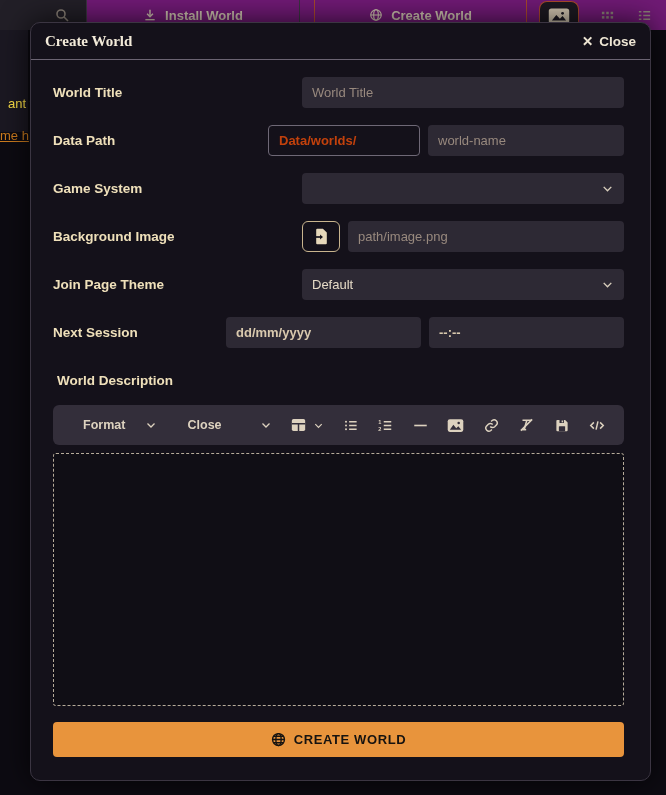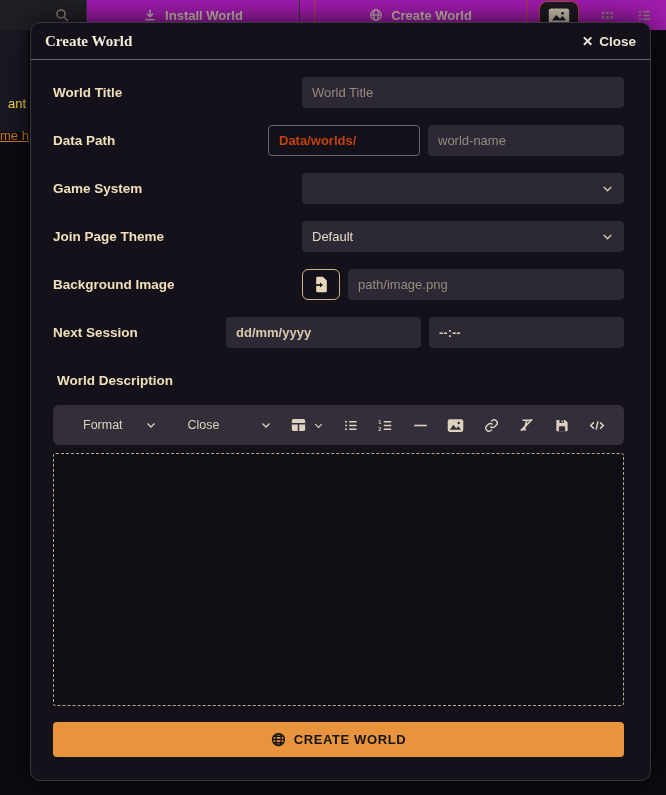--- a/index.html
+++ b/index.html
@@ -6,21 +6,21 @@
   html,body { width:666px; height:795px; overflow:hidden; }
   body {
     background:#0d0b12;
     font-family:"Liberation Sans", sans-serif;
     position:relative;
   }
 
   
   .topbar {
     position:absolute; top:0; left:0; width:666px; height:30px;
-    background:#a21caf; display:flex; align-items:stretch; z-index:1;justify-content:space-between;
+    background:#701a75; display:flex; align-items:stretch; z-index:1;justify-content:space-between;
   }
   .search-zone {
     width:87px; background:#221f27; border-right:1px solid #3a3440;
     display:flex; align-items:center; justify-content:flex-end; padding-right:16px;
     color:#8a8177;
   }
   .top-tab {
     width:213px; display:flex; align-items:center; justify-content:center;
     gap:8px; color:#cbc0ad; font-size:13px; font-weight:bold;
   }
@@ -97,21 +97,21 @@
   }
 
   .desc-label { margin:8px 0 16px 4px; font-size:13.5px; font-weight:bold; color:#efe0ba; height:16px; }
 
   .editor-toolbar {
     height:40px; flex:0 0 40px; background:#332e3a; border-radius:6px;
     display:flex; align-items:center; justify-content:space-between;
     padding:0 18px; color:#ddd2bf;
   }
   .tb-dd { display:flex; align-items:center; justify-content:space-between;
-    font-size:12.5px; font-weight:normal; cursor:pointer;padding-left:12px; }
+    font-size:12.5px; font-weight:bold; cursor:pointer;padding-left:12px; }
   .tb-dd.fmt { width:86px; } .tb-dd.fnt { width:96px; }
   .tb-group { display:flex; align-items:center; gap:6px; cursor:pointer; }
   .tb-btn { background:none; border:none; color:#ddd2bf; display:flex;
     align-items:center; cursor:pointer; padding:0; }
 
   .editor-area {
     margin-top:8px; height:253px; flex:0 0 253px;
     border:1px dashed #b6ab9a; border-radius:3px; background:#100e15;
   }
 
@@ -215,34 +215,20 @@
         <div class="prefix-box">Data/worlds/</div>
         <input class="txt-input" type="text" placeholder="world-name" style="">
       </div>
     </div>
 
     <div class="form-row">
       <label class="form-label">Game System</label>
       <div class="form-fields">
         <div class="select">
           <span></span>
-          <span class="chev">
-            <svg width="13" height="13" viewBox="0 0 24 24" fill="none" stroke="currentColor" stroke-width="2.6">
-                <path d="M5 9l7 7 7-7"></path>
-              </svg>
-          </span>
-        </div>
-      </div>
-    </div>
-
-    <div class="form-row">
-      <label class="form-label">Join Page Theme</label>
-      <div class="form-fields">
-        <div class="select">
-          <span>Default</span>
           <span class="chev">
             <svg width="13" height="13" viewBox="0 0 24 24" fill="none" stroke="currentColor" stroke-width="2.6">
                 <path d="M5 9l7 7 7-7"></path>
               </svg>
           </span>
         </div>
       </div>
     </div>
 
     <div class="form-row">
@@ -255,20 +241,34 @@
                 <path d="M2 12.7h8" stroke="#14111a" stroke-width="2.4"></path>
                 <path d="M8 9l4 3.7L8 16.4z" fill="#14111a"></path>
               </svg>
           </span>
         </button>
         <input class="txt-input" type="text" placeholder="path/image.png" style="">
       </div>
     </div>
 
     <div class="form-row">
+      <label class="form-label">Join Page Theme</label>
+      <div class="form-fields">
+        <div class="select">
+          <span>Default</span>
+          <span class="chev">
+            <svg width="13" height="13" viewBox="0 0 24 24" fill="none" stroke="currentColor" stroke-width="2.6">
+                <path d="M5 9l7 7 7-7"></path>
+              </svg>
+          </span>
+        </div>
+      </div>
+    </div>
+
+    <div class="form-row">
       <label class="form-label">Next Session</label>
       <div class="form-fields">
         <input class="txt-input datetime" type="text" value="dd/mm/yyyy" style="">
         <input class="txt-input datetime" type="text" value="--:--" style="">
       </div>
     </div>
 
     <div class="desc-label">World Description</div>
 
     <div class="editor-toolbar">

